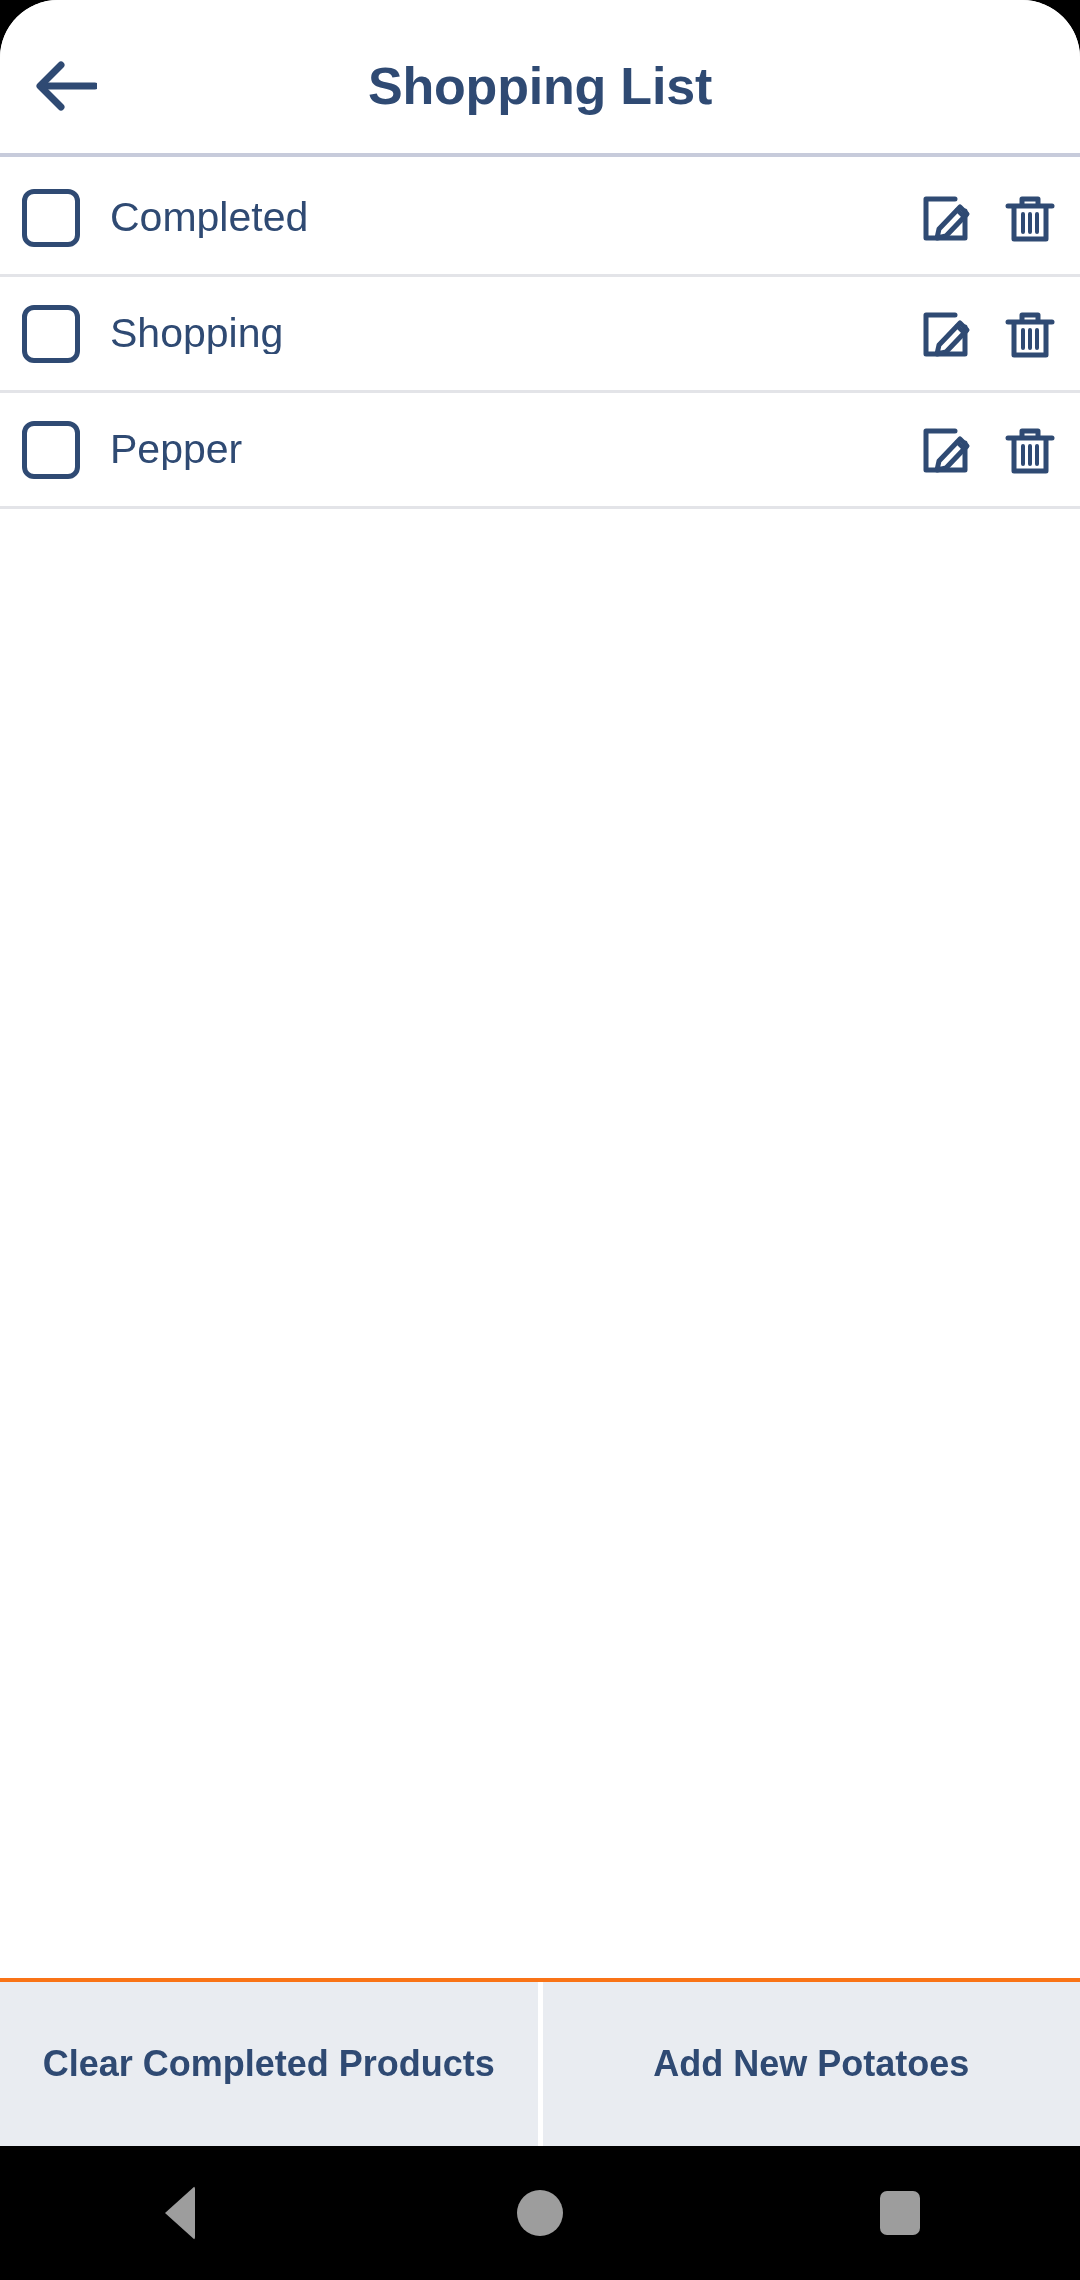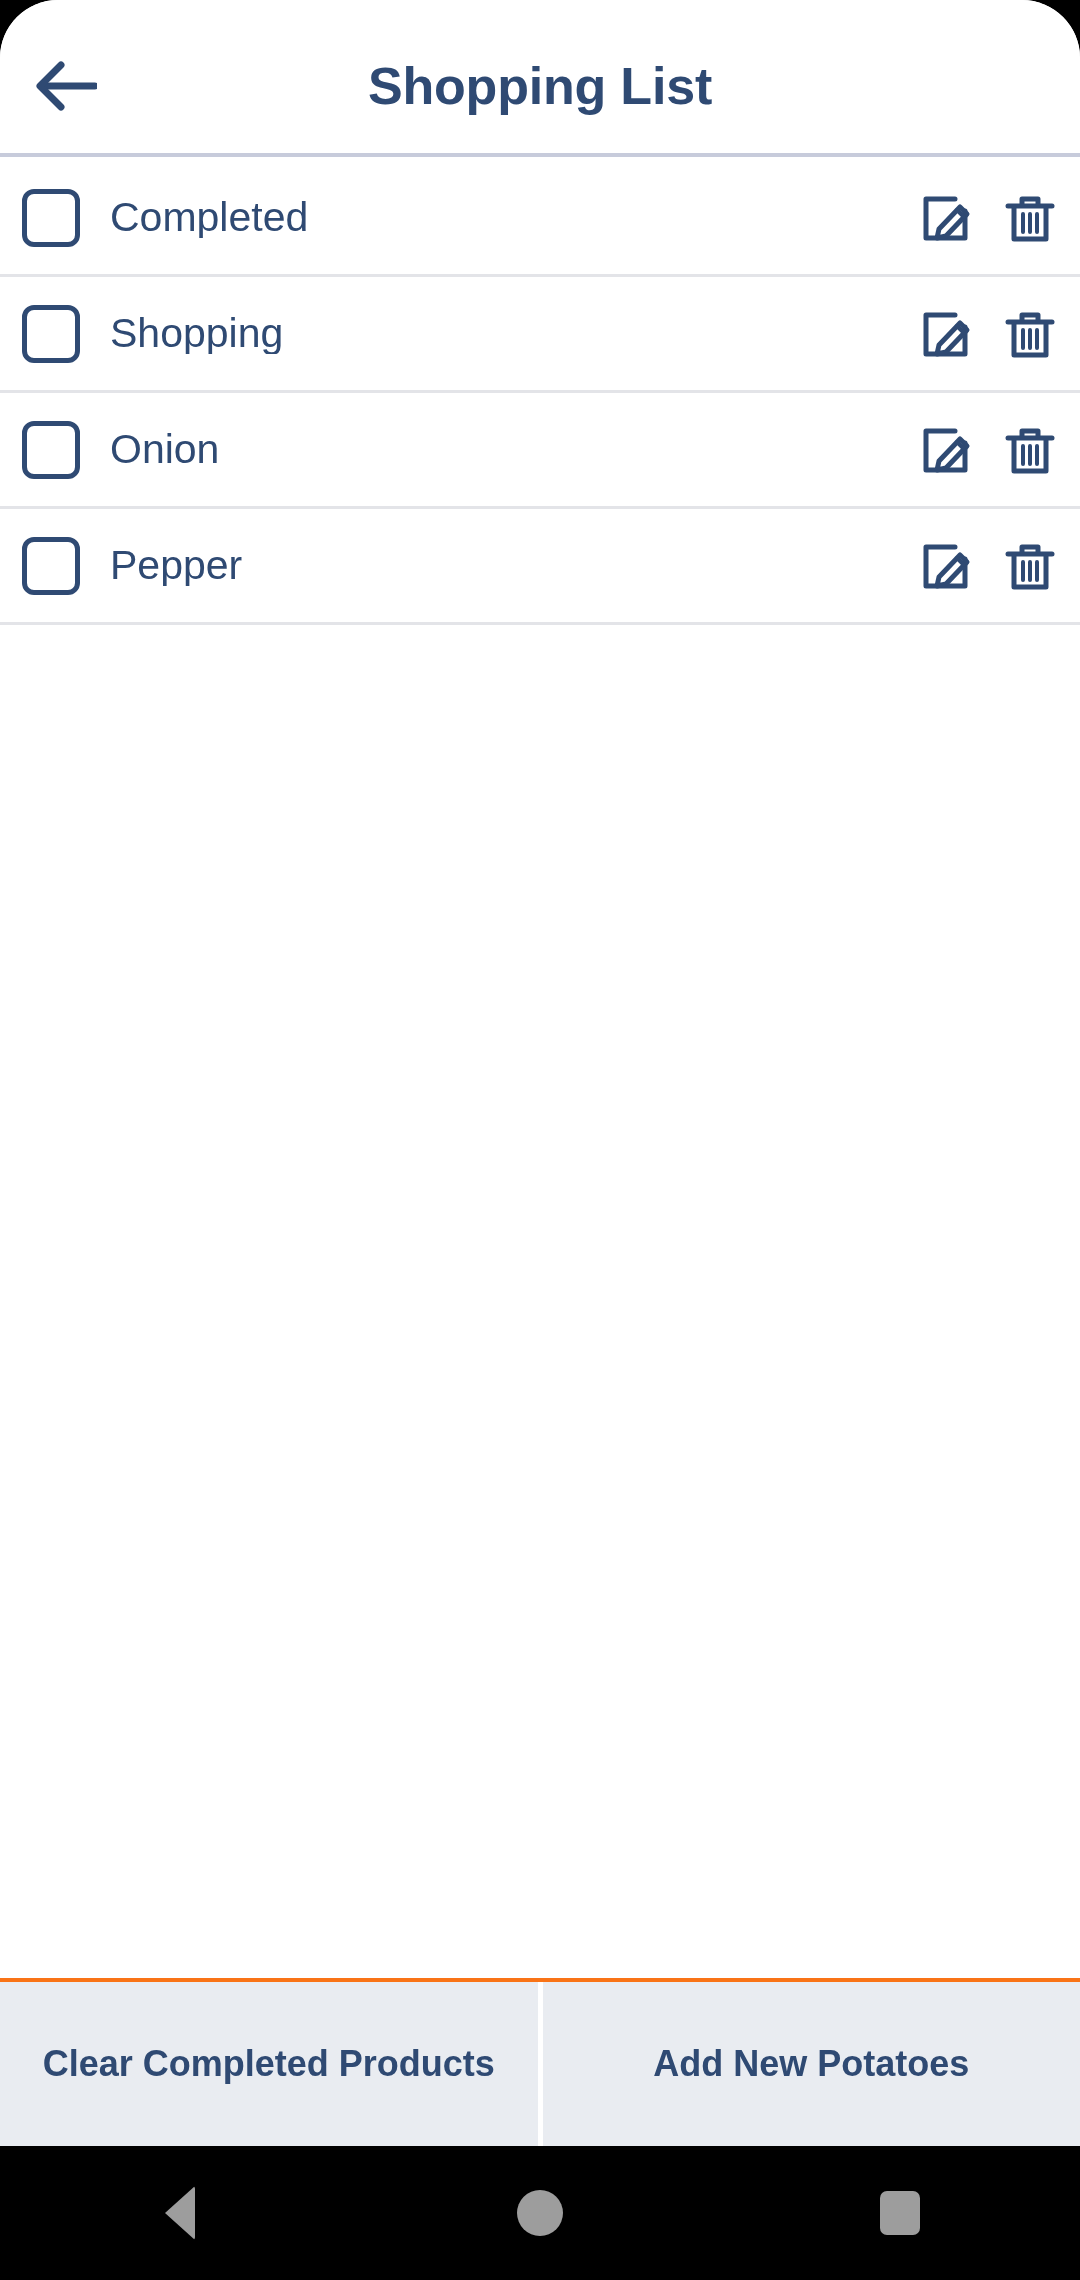--- a/index.html
+++ b/index.html
@@ -267,23 +267,24 @@
                 <path d="M5 15 H49" stroke="#2f4a73" stroke-width="5" stroke-linecap="round"></path>
                 <path d="M19 15 V8 H35 V15" stroke="#2f4a73" stroke-width="5" stroke-linejoin="round" fill="none"></path>
                 <path d="M11 15 V48 H43 V15" stroke="#2f4a73" stroke-width="5" stroke-linejoin="round" fill="none"></path>
                 <path d="M20 23 V41 M27 23 V41 M34 23 V41" stroke="#2f4a73" stroke-width="4" stroke-linecap="round"></path>
               </svg>
             </span>
           </div>
         </div>
       </div>
 
+
       <div class="list-row">
         <div class="row-checkbox"></div>
-        <div class="row-label">Onion</div>
+        <div class="row-label">Pepper</div>
         <div class="row-actions">
           <div class="icon-btn">
             <span>
               <svg width="54" height="54" viewBox="0 0 54 54" fill="none">
                 <path d="M36 8 H7 V47 H46 V20" stroke="#2f4a73" stroke-width="5" stroke-linecap="round" stroke-linejoin="round" fill="none"></path>
                 <path d="M20 38 L41 16 L48 23 L27 45 L18 47 Z" stroke="#2f4a73" stroke-width="5" stroke-linejoin="round" fill="none"></path>
                 <path d="M38 19 L45 26" stroke="#2f4a73" stroke-width="4" stroke-linecap="round"></path>
               </svg>
             </span>
           </div>
@@ -293,46 +294,20 @@
                 <path d="M5 15 H49" stroke="#2f4a73" stroke-width="5" stroke-linecap="round"></path>
                 <path d="M19 15 V8 H35 V15" stroke="#2f4a73" stroke-width="5" stroke-linejoin="round" fill="none"></path>
                 <path d="M11 15 V48 H43 V15" stroke="#2f4a73" stroke-width="5" stroke-linejoin="round" fill="none"></path>
                 <path d="M20 23 V41 M27 23 V41 M34 23 V41" stroke="#2f4a73" stroke-width="4" stroke-linecap="round"></path>
               </svg>
             </span>
           </div>
         </div>
       </div>
 
-      <div class="list-row">
-        <div class="row-checkbox"></div>
-        <div class="row-label">Pepper</div>
-        <div class="row-actions">
-          <div class="icon-btn">
-            <span>
-              <svg width="54" height="54" viewBox="0 0 54 54" fill="none">
-                <path d="M36 8 H7 V47 H46 V20" stroke="#2f4a73" stroke-width="5" stroke-linecap="round" stroke-linejoin="round" fill="none"></path>
-                <path d="M20 38 L41 16 L48 23 L27 45 L18 47 Z" stroke="#2f4a73" stroke-width="5" stroke-linejoin="round" fill="none"></path>
-                <path d="M38 19 L45 26" stroke="#2f4a73" stroke-width="4" stroke-linecap="round"></path>
-              </svg>
-            </span>
-          </div>
-          <div class="icon-btn">
-            <span>
-              <svg width="54" height="54" viewBox="0 0 54 54" fill="none">
-                <path d="M5 15 H49" stroke="#2f4a73" stroke-width="5" stroke-linecap="round"></path>
-                <path d="M19 15 V8 H35 V15" stroke="#2f4a73" stroke-width="5" stroke-linejoin="round" fill="none"></path>
-                <path d="M11 15 V48 H43 V15" stroke="#2f4a73" stroke-width="5" stroke-linejoin="round" fill="none"></path>
-                <path d="M20 23 V41 M27 23 V41 M34 23 V41" stroke="#2f4a73" stroke-width="4" stroke-linecap="round"></path>
-              </svg>
-            </span>
-          </div>
-        </div>
-      </div>
-
     </div>
 
     <div id="bottom-bar">
       <div class="bottom-action">Clear Completed Products</div>
       <div id="bottom-divider"></div>
       <div class="bottom-action">Add New Potatoes</div>
     </div>
 
   </div>
 

